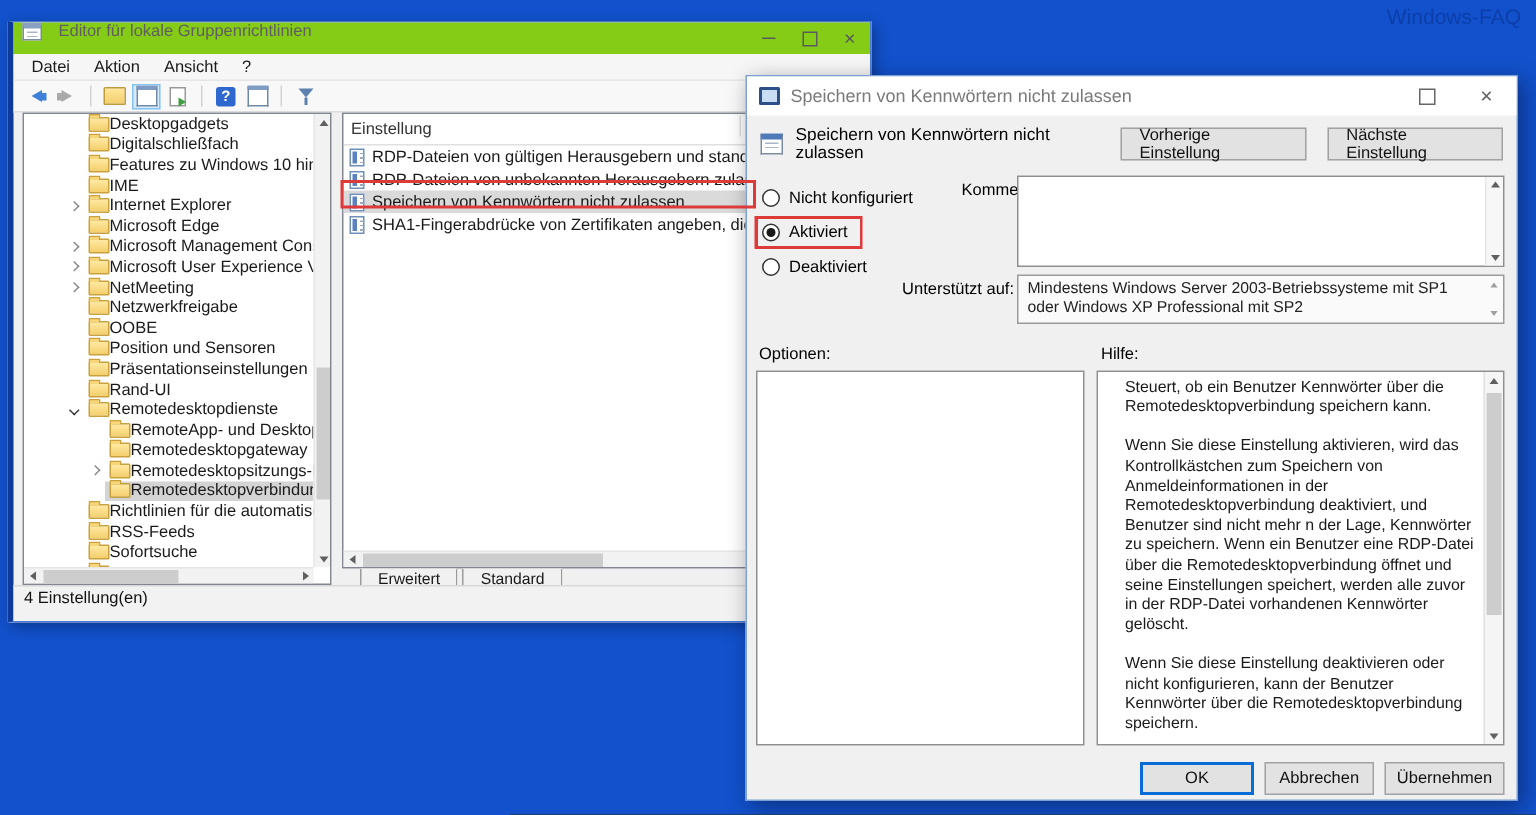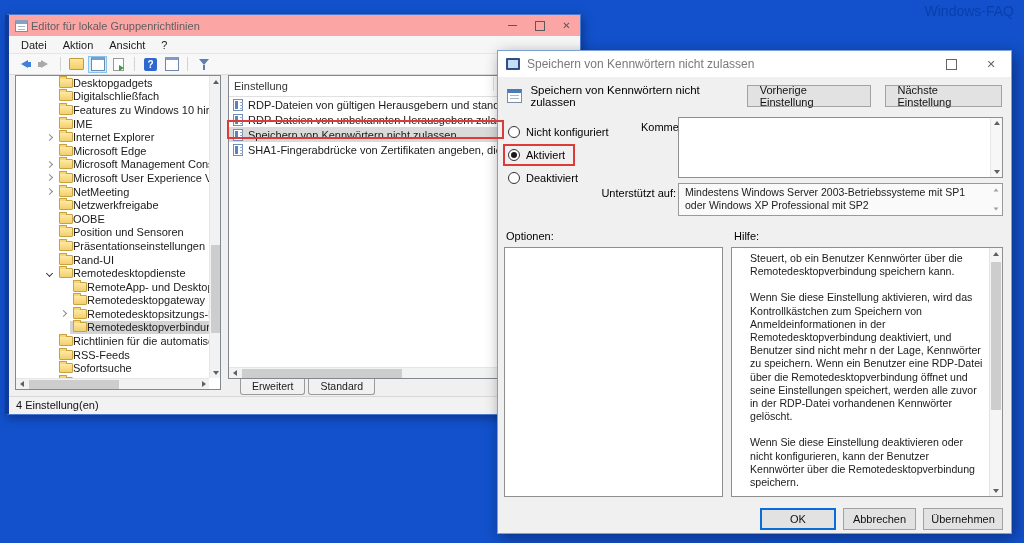--- a/index.html
+++ b/index.html
@@ -3,21 +3,21 @@
 <meta charset="utf-8">
 <style>
   html,body{margin:0;padding:0;background:#333;}
   *{box-sizing:border-box;font-family:"Liberation Sans",sans-serif;}
   .screen{position:relative;width:1024px;height:543px;background:#1251cb;overflow:hidden;}
   .watermark{position:absolute;top:3px;right:10px;font-size:14px;color:#0a3da8;opacity:.9;}
 
   
   .main-window{position:absolute;left:5px;top:14px;width:576px;height:401px;background:#f0f0f0;
     border:1px solid #4a7ad0;border-left:4px solid #0d3a9b;box-shadow:2px 3px 9px rgba(0,0,20,.35);z-index:10;}
-  .titlebar{height:21px;background:#fca5a5;display:flex;align-items:center;padding-left:6px;gap:3px;}
+  .titlebar{height:21px;background:#84cc16;display:flex;padding-left:6px;gap:11px;}
   .titlebar .title{font-size:11px;color:#5f5f5f;white-space:nowrap;}
   .win-controls{margin-left:auto;display:flex;height:100%;}
   .wc{width:27px;height:100%;display:flex;align-items:center;justify-content:center;}
   .wc.min::after{content:"";width:9px;height:1px;background:#5a5a5a;}
   .wc.max::after{content:"";width:8px;height:8px;border:1px solid #5a5a5a;}
   .wc.close::after{content:"✕";font-size:10px;color:#5a5a5a;}
   .menubar{height:18px;background:#f6f6f6;border-bottom:1px solid #e6e6e6;display:flex;align-items:center;padding-left:4px;}
   .menu-item{font-size:11px;color:#1a1a1a;padding:1px 8px;}
   .toolbar{height:21px;background:#f8f8f8;border-bottom:1px solid #dcdcdc;display:flex;align-items:center;padding-left:5px;gap:2px;}
   .tb-sep{width:1px;height:14px;background:#d2d2d2;margin:0 4px;}
@@ -69,21 +69,21 @@
   .list-row.selected{background:#dadada;}
   .doc-icon{width:10px;height:12px;background:#fff;border:1px solid #6f8fba;position:relative;flex:0 0 10px;}
   .doc-icon::before{content:"";position:absolute;left:1px;top:1px;bottom:1px;width:3px;background:#5b82c0;}
   .doc-icon::after{content:"";position:absolute;left:6px;top:2px;width:3px;height:8px;
      background:repeating-linear-gradient(#9aa8bb 0 1px,transparent 1px 3px);}
   .list-sbh{position:absolute;left:0;right:0;bottom:0;height:11px;background:#f2f2f2;border-top:1px solid #e6e6e6;display:flex;align-items:center;}
 
   
   .tab-strip{position:absolute;left:219px;top:364px;width:352px;height:17px;display:flex;align-items:flex-start;padding-left:12px;gap:3px;}
   .tab{font-size:10.5px;color:#1a1a1a;background:#f1f1f1;border:1px solid #9a9a9a;border-top:none;border-radius:0 0 3px 3px;padding:1px 11px 2px;}
-  .statusbar{position:absolute;left:0;right:0;bottom:0;height:18px;background:#f2f2f2;border-top:1px solid #d8d8d8;font-size:11px;color:#111;padding:2px 0 0 7px;}
+  .statusbar{position:absolute;left:0;right:0;bottom:0;height:24px;background:#f2f2f2;border-top:1px solid #d8d8d8;font-size:11px;color:#111;padding:2px 0 0 7px;}
 
   
   .annot-list-box{position:absolute;left:227px;top:120px;width:277px;height:19px;border:2px solid #dd3a3a;z-index:50;pointer-events:none;}
 
   
   .dialog{position:absolute;left:497px;top:50px;width:515px;height:484px;background:#f0f0f0;border:1px solid #7aa0d4;
     box-shadow:3px 4px 14px rgba(0,0,20,.4);z-index:30;}
   .dlg-titlebar{height:26px;background:#fff;display:flex;align-items:center;padding-left:8px;gap:7px;}
   .dlg-title{font-size:12px;color:#7a7a7a;white-space:nowrap;}
   .dlg-controls{margin-left:auto;display:flex;height:100%;}

